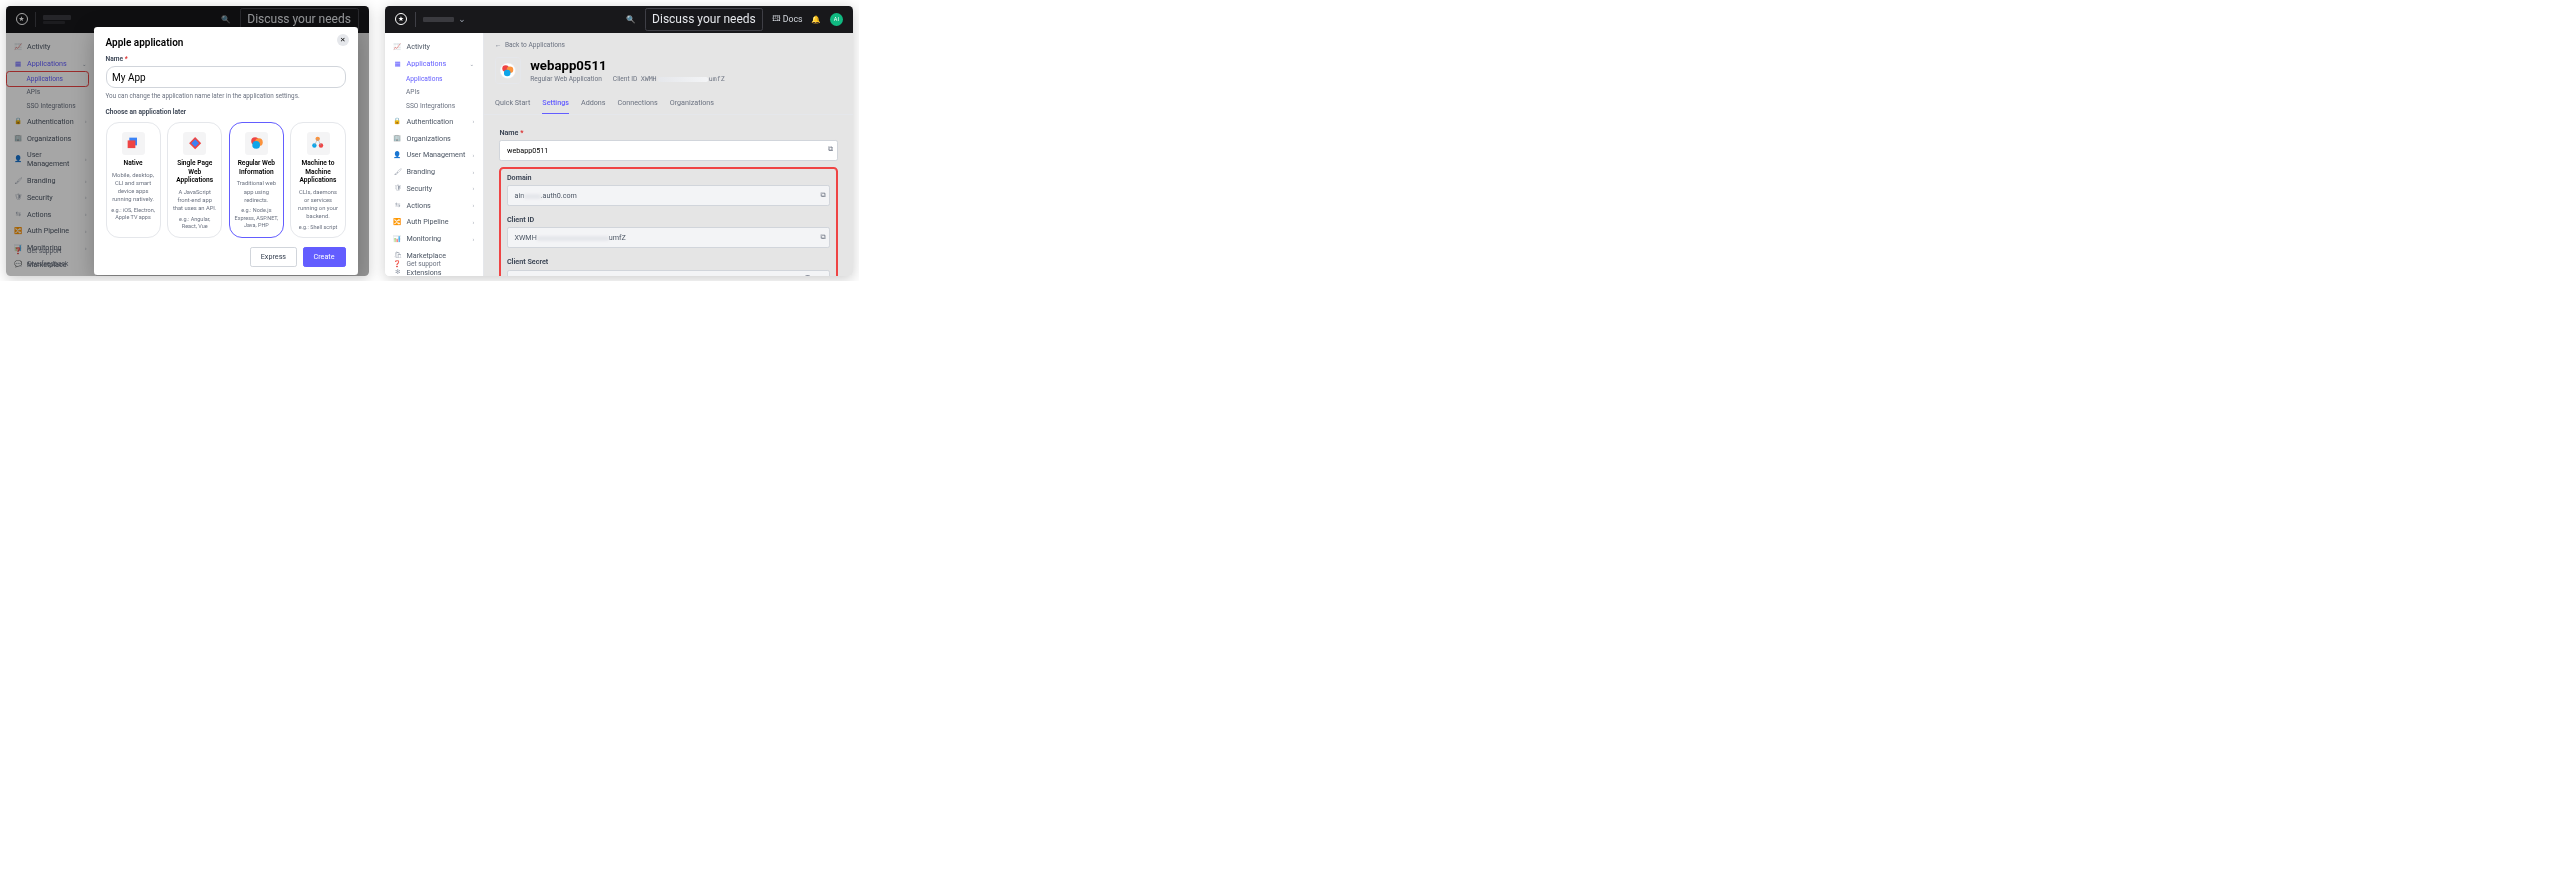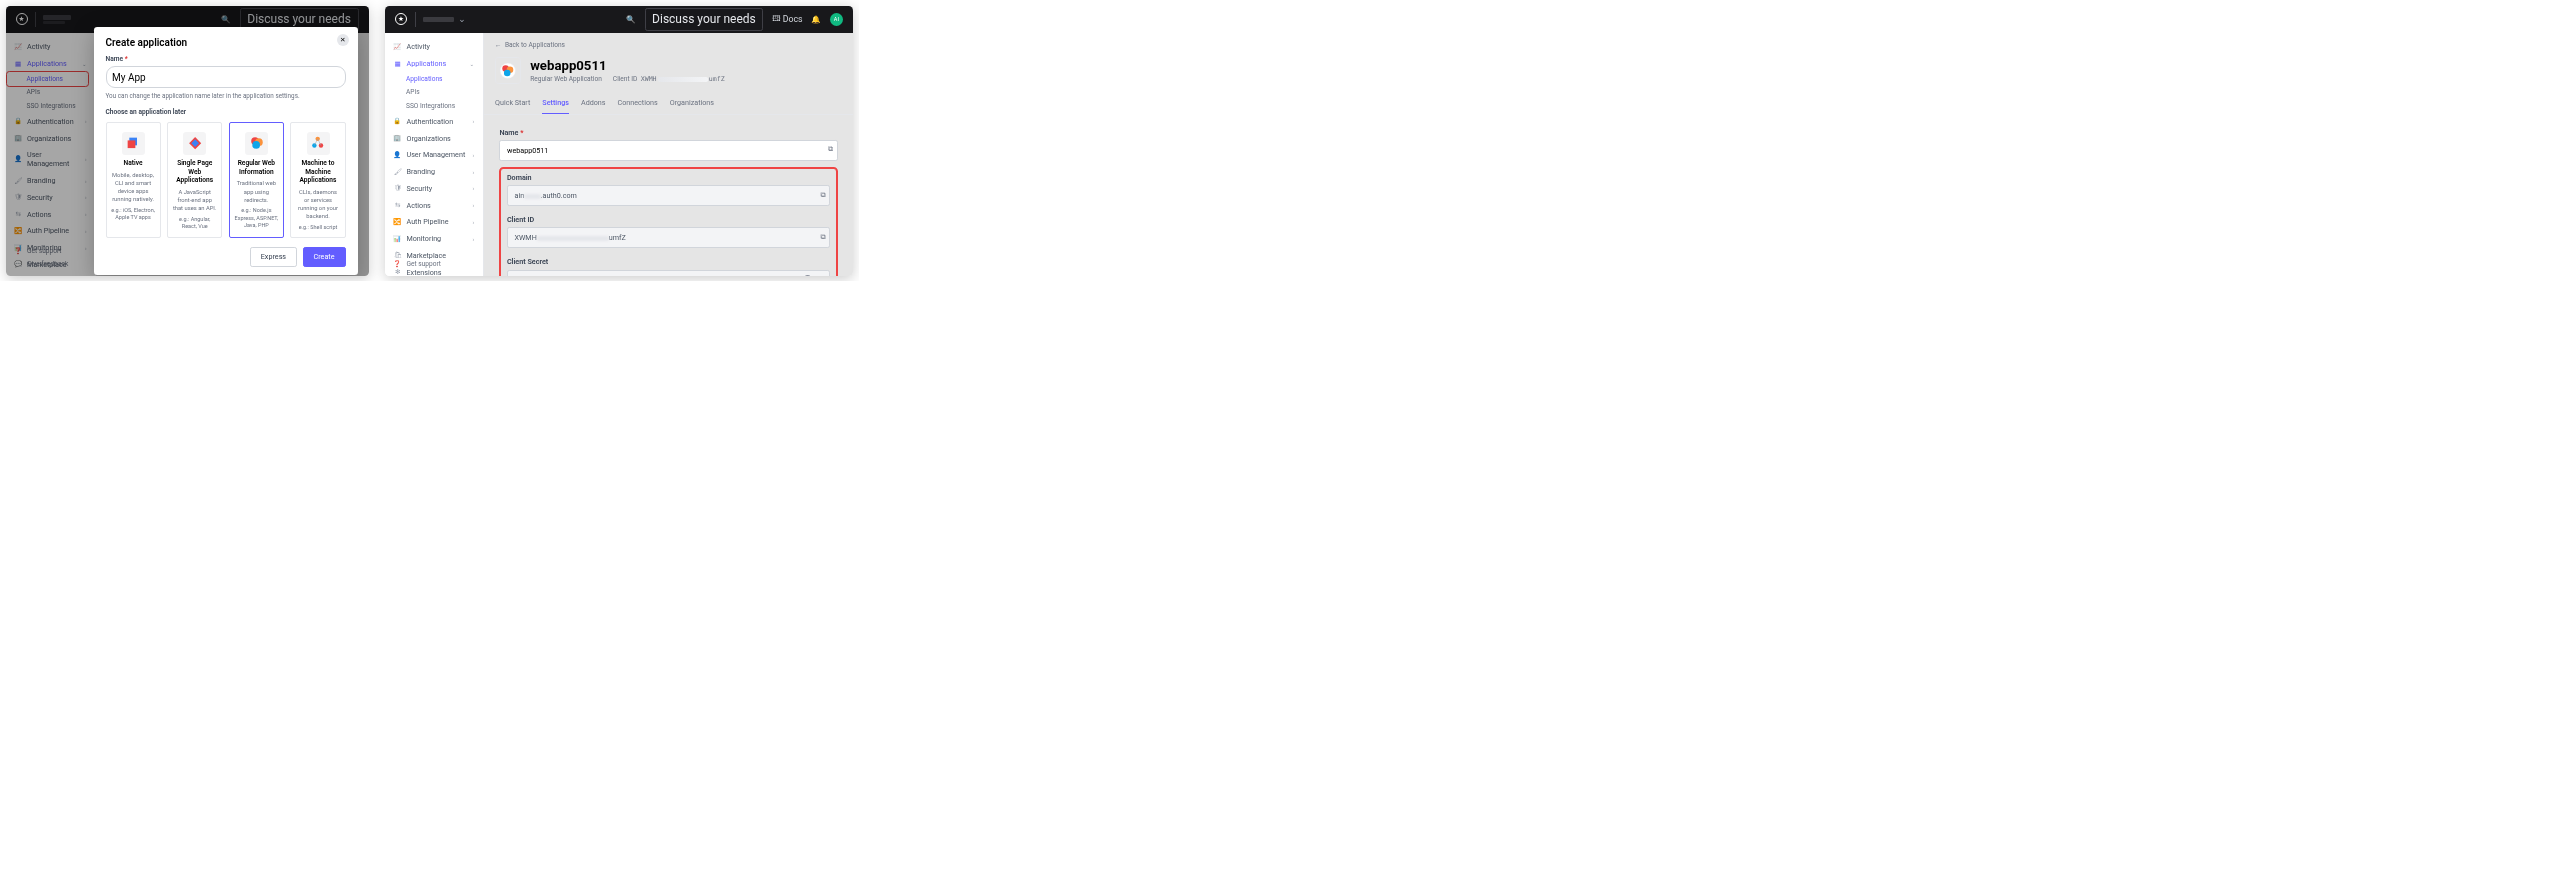--- a/index.html
+++ b/index.html
@@ -39,21 +39,21 @@
   
   .modal { position:absolute; top:21px; left:88px; width:264px; background:#fff; border-radius:3.3px; box-shadow:0 5.5px 22px rgba(0,0,0,.25); padding:10px 12px 8.8px; }
   .modal h2 { font-size:10px; font-weight:600; margin-bottom:7.7px; }
   .close-x { position:absolute; top:7.7px; right:8.8px; width:12px; height:12px; border-radius:50%; background:#e5e7eb; display:flex; align-items:center; justify-content:center; font-size:6.6px; cursor:pointer; }
   .lbl { font-size:6.6px; font-weight:600; color:#374151; display:block; }
   .req { color:#dc2626; }
   .text-input { width:100%; border:0.6px solid #d1d5db; border-radius:9px; padding:4.4px 5.5px; font-size:10px; margin-top:3.3px;}
   .help { font-size:6.3px; color:#6b7280; margin-top:3.3px;}
   .choose-label { font-size:6.6px; font-weight:600; margin-top:8.8px; margin-bottom:5.5px; color:#374151;}
   .cards { display:flex; gap:6.6px; }
-  .card { flex:1; border:0.6px solid #e5e7eb; border-radius:2px; padding:5.5px 4.4px; text-align:center; cursor:pointer; }
+  .card { flex:1; border:0.6px solid #e5e7eb; border-radius:13px; padding:5.5px 4.4px; text-align:center; cursor:pointer; }
   .card.selected { border:1.1px solid #635dff;}
   .card-icon { width:23px; height:23px; margin:3.3px auto 4.4px; border-radius:3.3px; background:#f4f4f5; display:flex; align-items:center; justify-content:center; font-size:11px;}
   .card-title { font-size:6.6px; font-weight:600; margin-bottom:3.3px; line-height:1.3;}
   .card-desc { font-size:5.8px; color:#6b7280; line-height:1.4; margin-bottom:3.3px;}
   .card-eg { font-size:5.5px; color:#6b7280; line-height:1.4;}
   .modal-footer { display:flex; justify-content:flex-end; gap:5.5px; margin-top:8.8px;}
   .btn { border-radius:2.2px; padding:4.4px 10px; font-size:7.2px; cursor:pointer;}
   .btn-secondary { background:#fff; border:0.6px solid #d1d5db; color:#374151;}
   .btn-primary { background:#635dff; border:0.6px solid #635dff; color:#fff;}
 
@@ -180,21 +180,21 @@
             <span>Give feedback</span>
           </div>
       </div>
     </div>
     <div class="content"></div>
   </div>
   <div class="dim"></div>
 
   <div class="modal">
     <div class="close-x">✕</div>
-    <h2>Create application</h2>
+    <h2>Apple application</h2>
     <label class="lbl"><span>Name</span> <span class="req">*</span></label>
     <input class="text-input" value="My App" style="">
     <div class="help">You can change the application name later in the application settings.</div>
     <div class="choose-label">Choose an application later</div>
     <div class="cards" id="cards-container">
         <div class="card">
           <div class="card-icon">
             <svg width="14.3" height="14.3" viewBox="0 0 26 26">
               <rect x="6" y="3" width="14" height="14" fill="#3b82f6"></rect>
               <rect x="3" y="8" width="14" height="14" fill="#ef4444"></rect>

